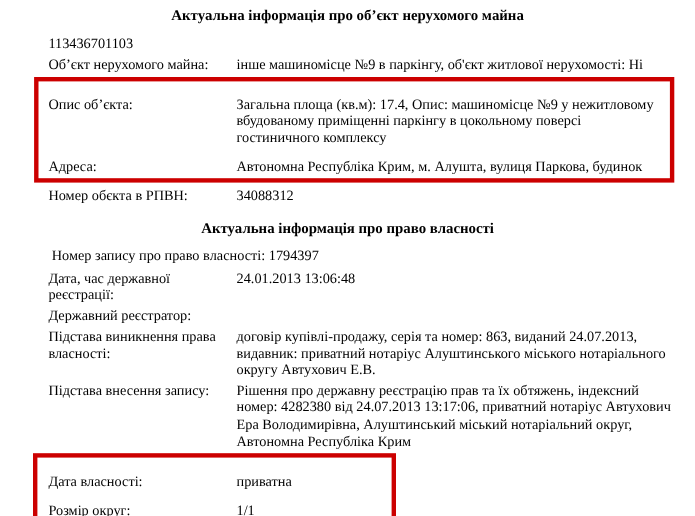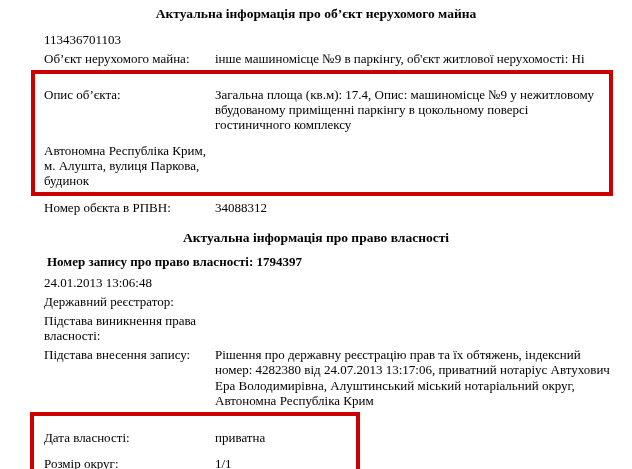--- a/index.html
+++ b/index.html
@@ -28,21 +28,21 @@
     padding:2px 4px 4px 9px;
   }
   .hl-box .row{margin:11px 0 4px 0;}
   .hl-box .row:last-child{margin-bottom:0;}
   .hl-box-2{
     margin-left:30px;width:330px;
     padding:3px 0 5px 10px;
   }
   .hl-box-2 .row{margin-bottom:5px;}
   .record-line{
-    font-weight:bold;
+    font-weight:normal;
     margin:0 10px 6px 47px;
   }
 </style>
 </head>
 <body>
 
 <div class="page">
 
   <div class="section-title">Актуальна інформація про об’єкт нерухомого майна</div>
 
@@ -54,43 +54,46 @@
     <div class="label">Об’єкт нерухомого майна:</div>
     <div class="value">інше машиномісце №9 в паркінгу, об'єкт житлової нерухомості: Ні</div>
   </div>
 
   <div class="hl-box hl-box-1">
     <div class="row">
       <div class="label">Опис об’єкта:</div>
       <div class="value">Загальна площа (кв.м): 17.4, Опис: машиномісце №9 у нежитловому вбудованому приміщенні паркінгу в цокольному поверсі гостиничного комплексу</div>
     </div>
     <div class="row">
+      <div class="label">Адреса:</div>
       <div class="value">Автономна Республіка Крим, м. Алушта, вулиця Паркова, будинок</div>
     </div>
   </div>
 
   <div class="row">
     <div class="label">Номер обєкта в РПВН:</div>
     <div class="value">34088312</div>
   </div>
 
   <div class="section-title second">Актуальна інформація про право власності</div>
 
   <div class="record-line">Номер запису про право власності: 1794397</div>
 
   <div class="row">
+    <div class="label">Дата, час державної реєстрації:</div>
     <div class="value">24.01.2013 13:06:48</div>
   </div>
 
   <div class="row">
     <div class="label">Державний реєстратор:</div>
   </div>
 
   <div class="row">
     <div class="label">Підстава виникнення права власності:</div>
+    <div class="value">договір купівлі-продажу, серія та номер: 863, виданий 24.07.2013, видавник: приватний нотаріус Алуштинського міського нотаріального округу Автухович Е.В.</div>
   </div>
 
   <div class="row">
     <div class="label">Підстава внесення запису:</div>
     <div class="value">Рішення про державну реєстрацію прав та їх обтяжень, індексний номер: 4282380 від 24.07.2013 13:17:06, приватний нотаріус Автухович Ера Володимирівна, Алуштинський міський нотаріальний округ, Автономна Республіка Крим</div>
   </div>
 
   <div class="hl-box hl-box-2">
     <div class="row">
       <div class="label">Дата власності:</div>

